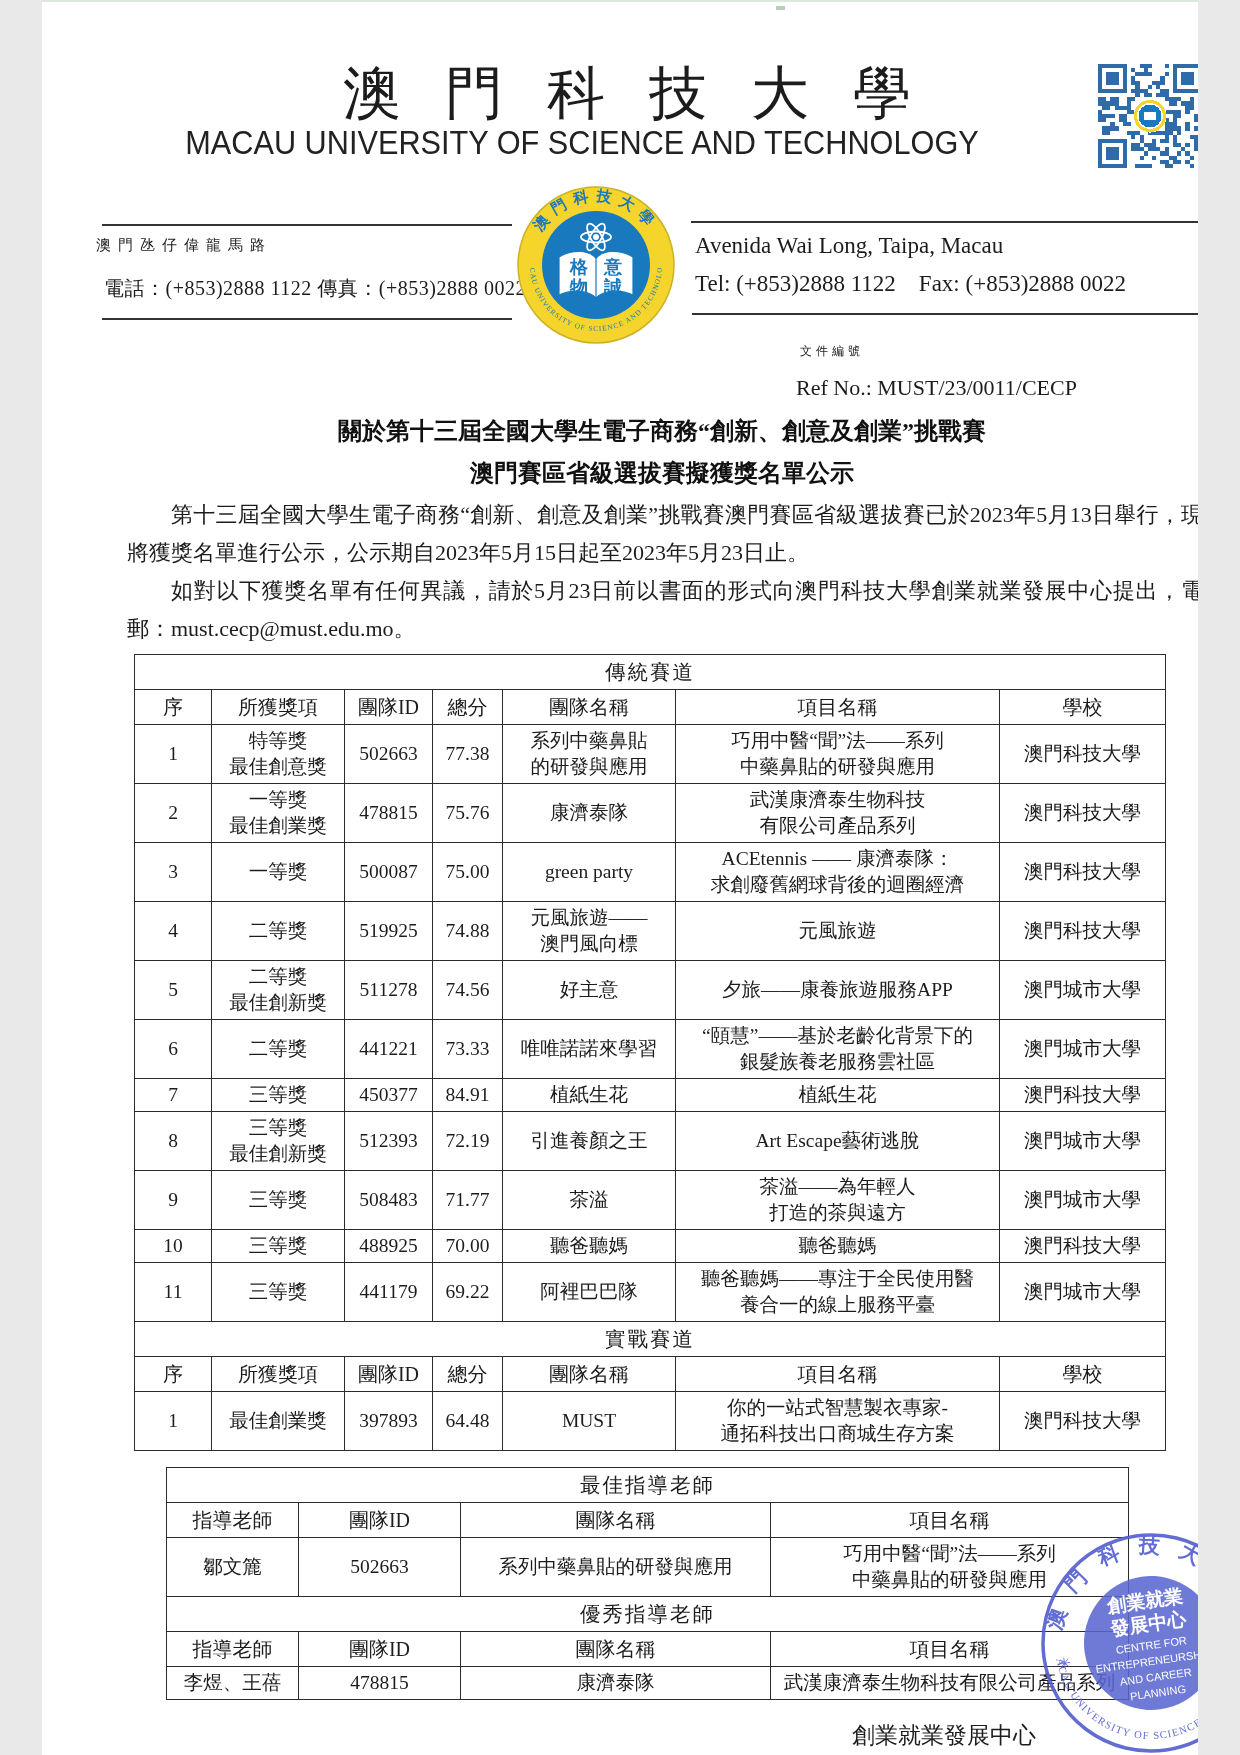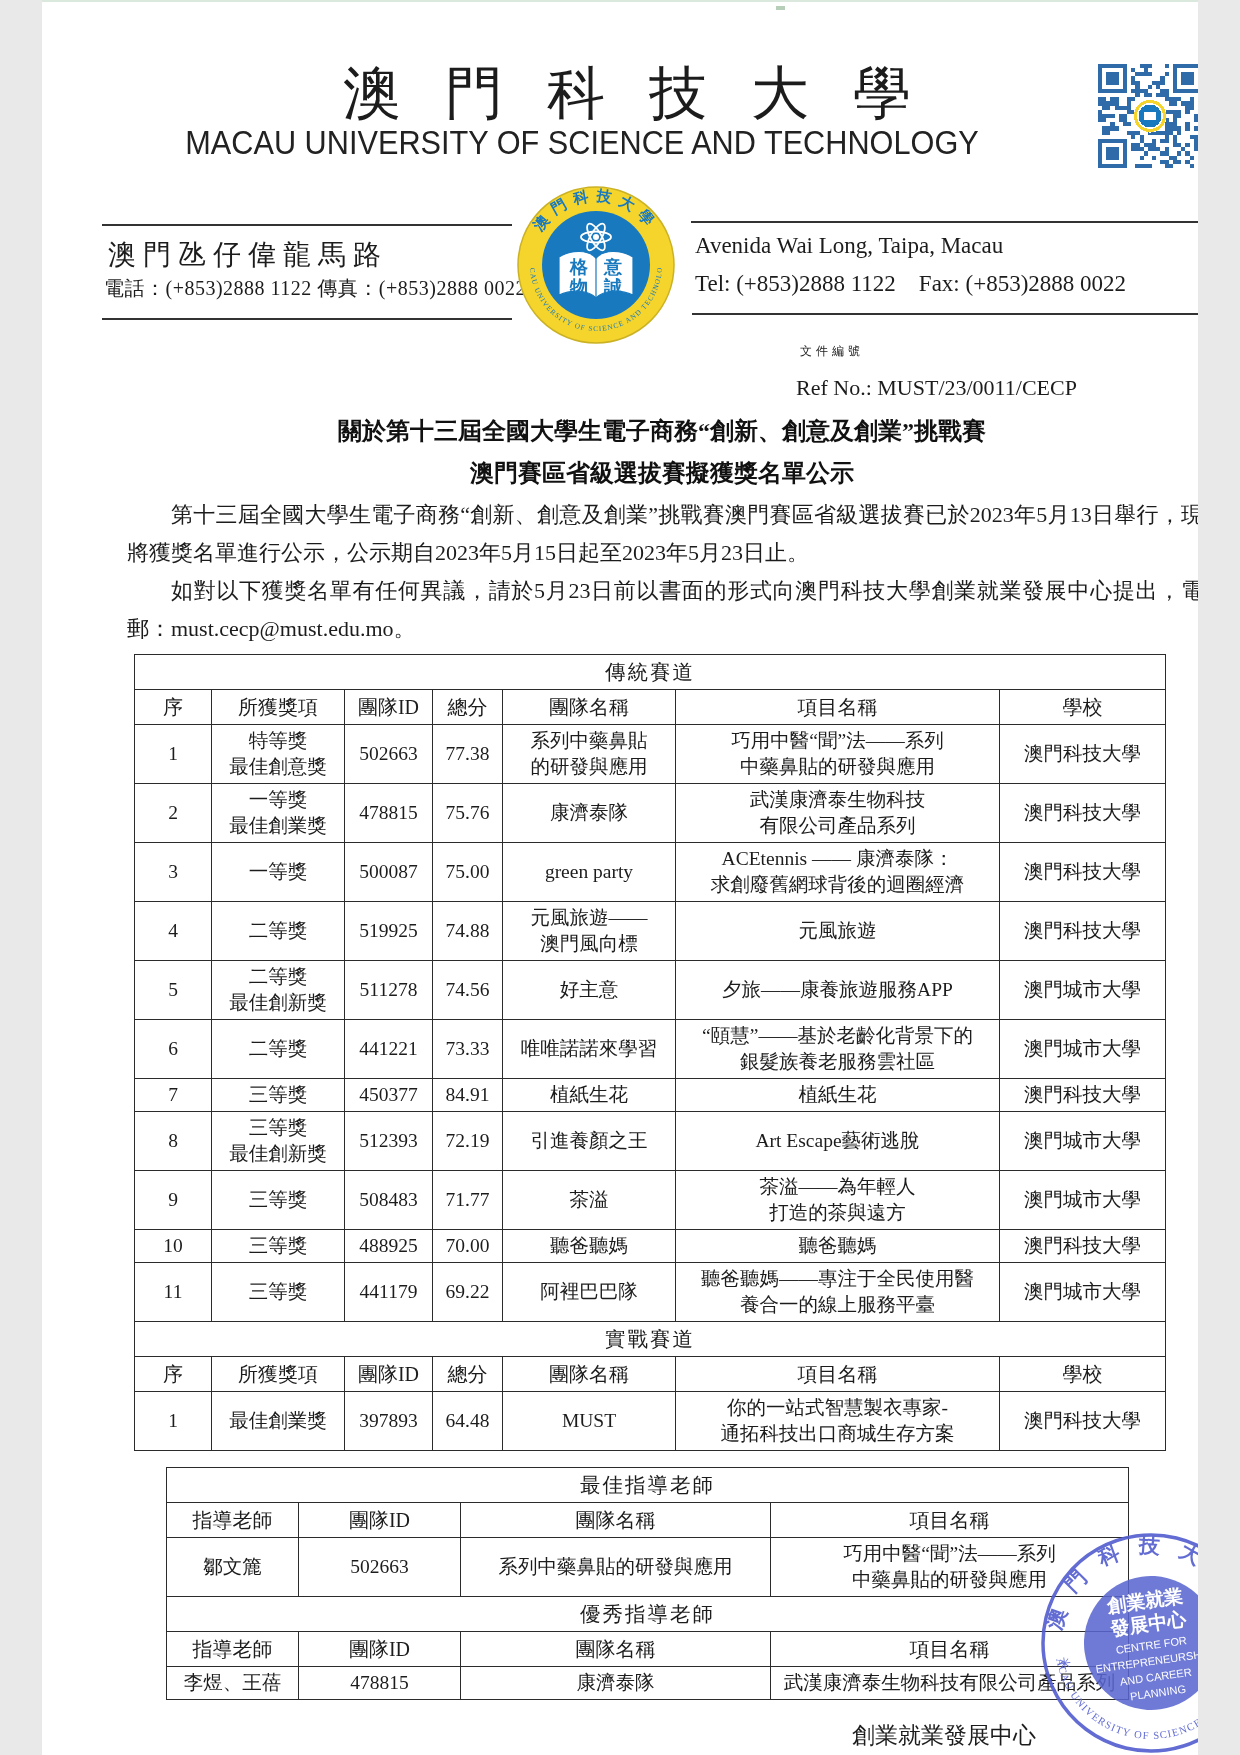--- a/index.html
+++ b/index.html
@@ -17,21 +17,21 @@
     font-family:"Liberation Sans","DejaVu Sans",sans-serif;font-size:33px;font-weight:500;
     transform:scaleX(.93);transform-origin:50% 50%;white-space:nowrap;letter-spacing:0px;color:#222;}
   .qr{position:absolute;top:64px;left:1056px;width:104px;height:104px;}
 
   
   .rule{position:absolute;height:2px;background:#333;}
   .rule-l1{left:60px;top:224px;width:410px;}
   .rule-l2{left:60px;top:318px;width:410px;}
   .rule-r1{left:649px;top:221px;width:537px;}
   .rule-r2{left:650px;top:313px;width:536px;}
-  .addr-cn{position:absolute;left:66px;top:236px;font-size:28px;letter-spacing:7px;}
+  .addr-cn{position:absolute;left:54px;top:236px;font-size:15px;letter-spacing:7px;}
   .phone-cn{position:absolute;left:62px;top:275px;font-size:20px;letter-spacing:.5px;}
   .addr-en{position:absolute;left:653px;top:233px;font-size:23px;}
   .phone-en{position:absolute;left:653px;top:271px;font-size:23px;white-space:pre;}
   .seal{position:absolute;left:474px;top:182px;width:160px;height:166px;}
 
   .ref-label{position:absolute;left:758px;top:343px;font-size:12px;letter-spacing:4px;}
   .ref-no{position:absolute;left:754px;top:375px;font-size:22px;}
 
   
   .doc-title{position:absolute;top:410px;left:0;width:1240px;text-align:center;font-size:24px;line-height:42px;color:#111;font-weight:bold;}

